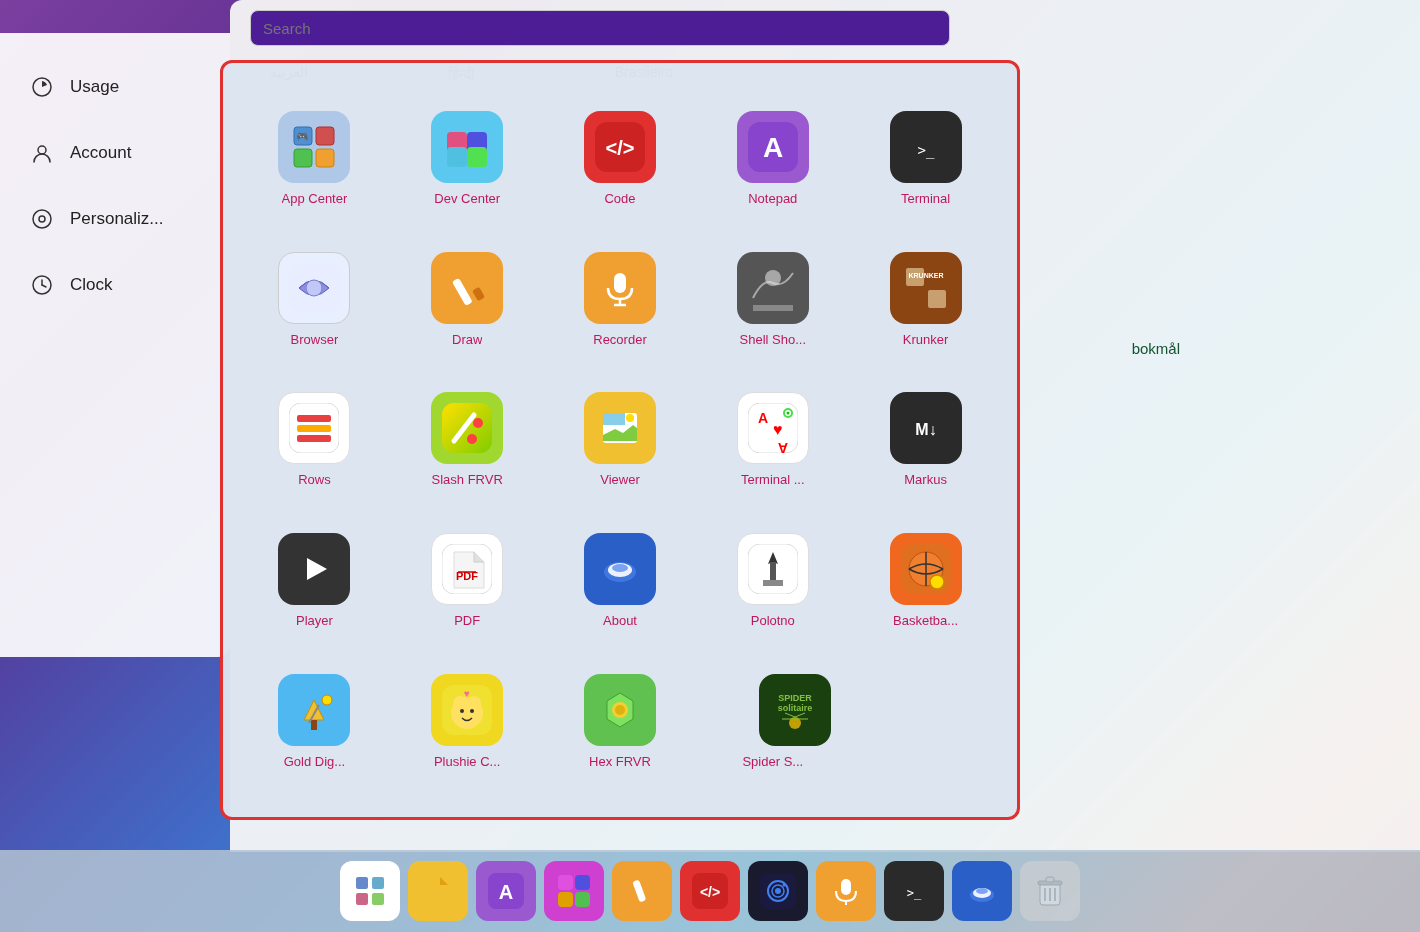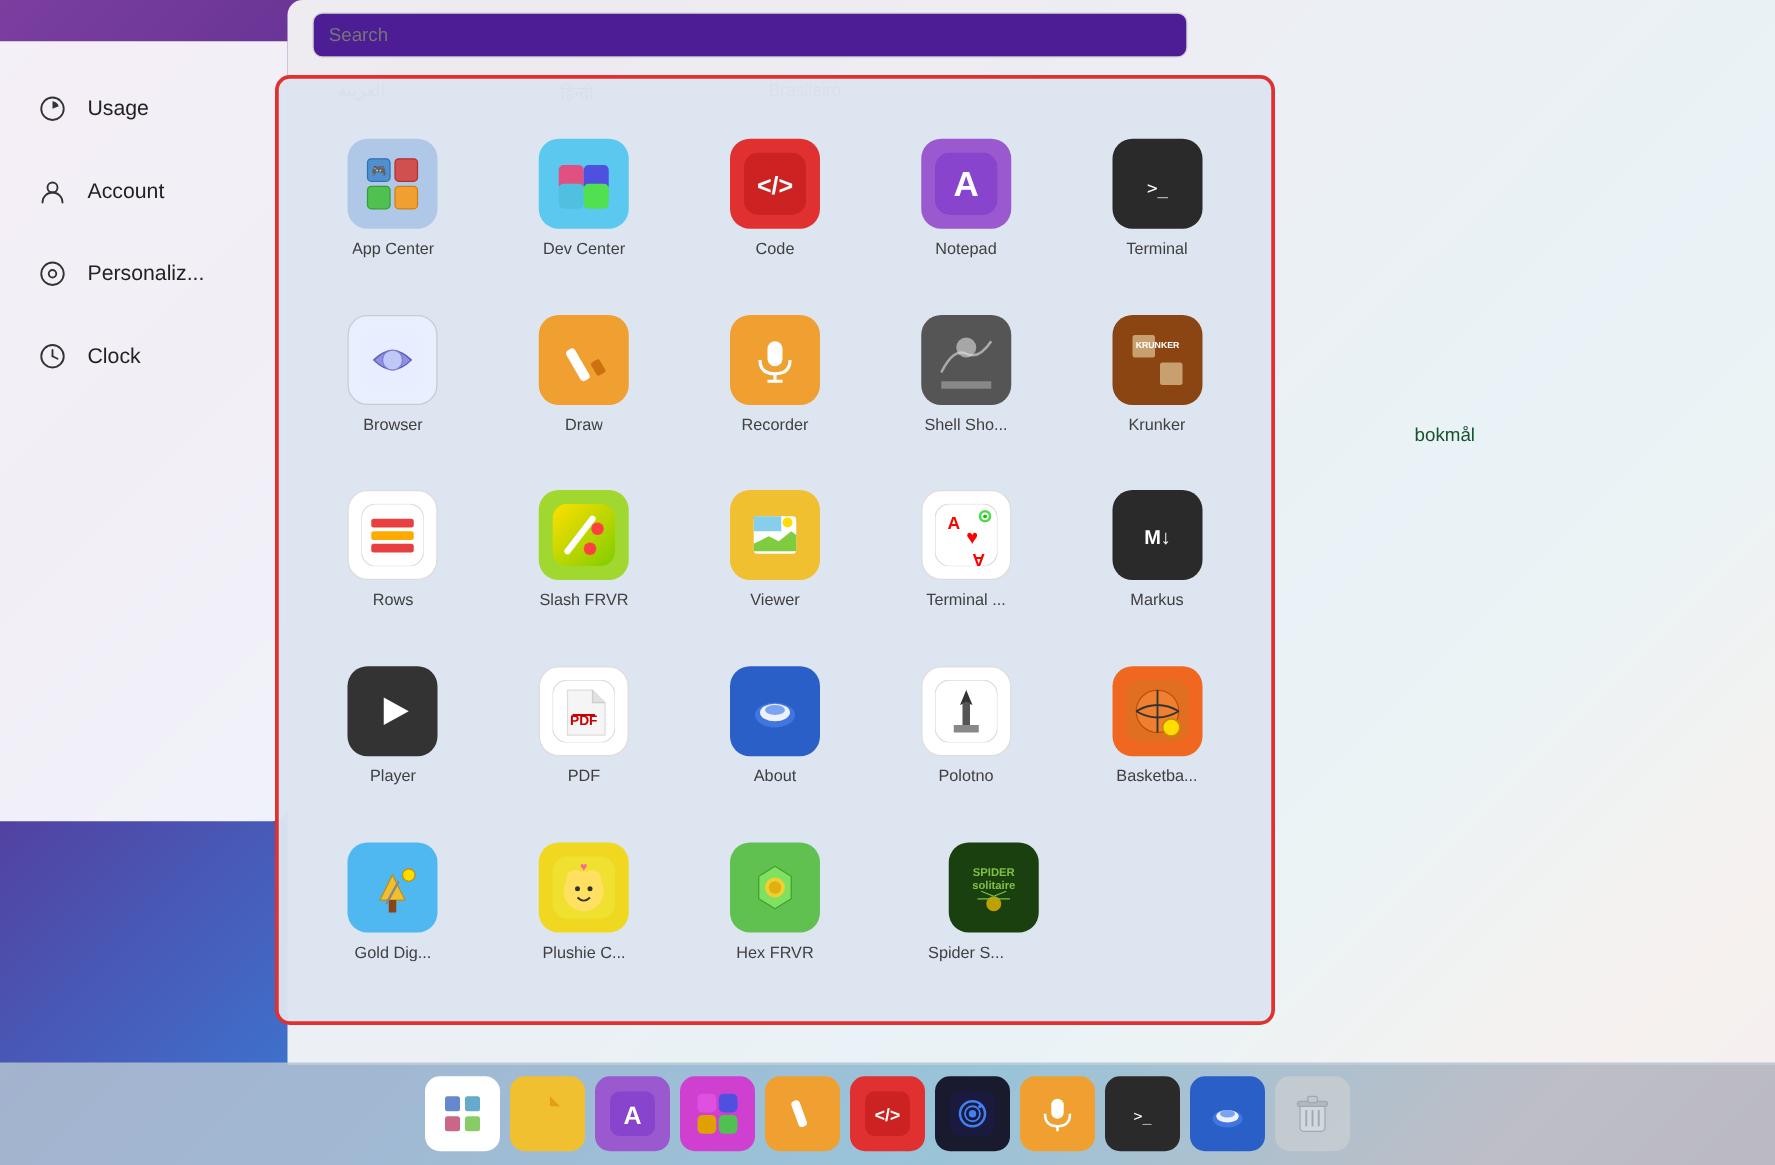--- a/index.html
+++ b/index.html
@@ -120,21 +120,21 @@
       display: flex;
       align-items: center;
       justify-content: center;
       font-size: 32px;
       position: relative;
       overflow: hidden;
     }
 
     .app-label {
       font-size: 13px;
-      color: #404040;
+      color: #be185d;
       text-align: center;
       max-width: 90px;
       white-space: nowrap;
       overflow: hidden;
       text-overflow: ellipsis;
     }
 
     
     .icon-app-center { background: #b0c8e8; }
     .icon-dev-center { background: #5bc8f0; }

